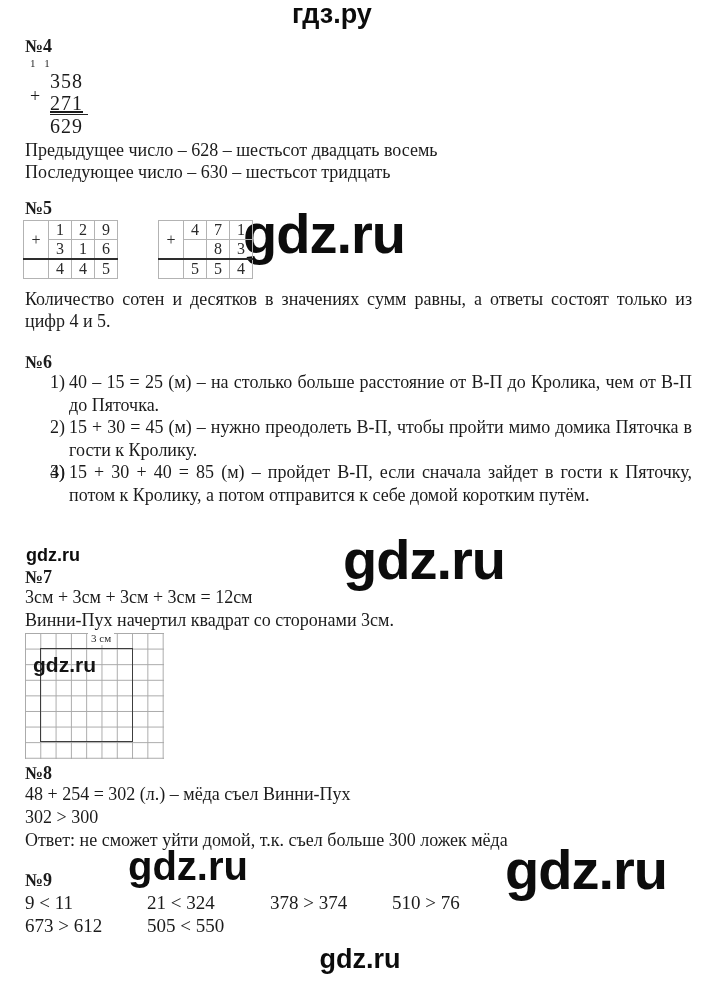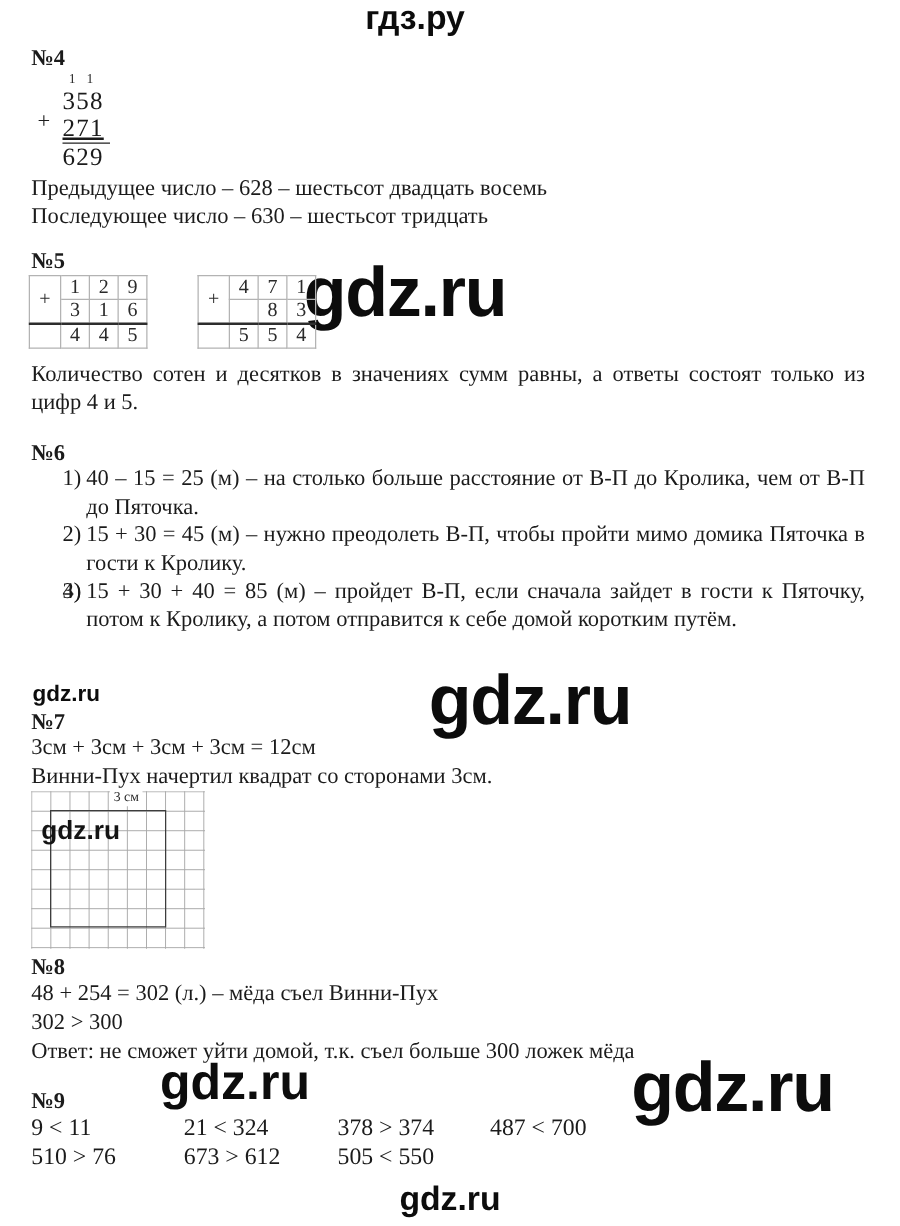--- a/index.html
+++ b/index.html
@@ -17,21 +17,21 @@
   .wm-small7 { top:546px; left:26px;  font-size:18px; font-weight:600; }
   .wm-med8   { top:846px; left:128px; font-size:40px; }
   .wm-big9   { top:842px; left:505px; font-size:56px; letter-spacing:-1px; }
   .wm-grid   { top:20px;  left:8px;   font-size:21px; font-weight:600; position:absolute; font-family:"Liberation Sans",sans-serif; color:#141414; }
   .wm-bottom { top:946px; left:0; width:720px; text-align:center; font-size:27px; }
   
   .ptitle { font-weight:bold; font-size:18px; line-height:18px; }
   .t18 { font-size:18px; line-height:22px; }
   
   .col-add { left:30px; top:57px; }
-  .carries { margin-left:25px; font-size:11px; letter-spacing:3px; line-height:13px; color:#2a2a2a; }
+  .carries { font-size:11px; letter-spacing:3px; line-height:13px; color:#2a2a2a; }
   .add-rows { position:relative; padding-left:20px; font-size:20px; line-height:22px; }
   .plus-sign { position:absolute; left:0; top:15px; font-size:18px; }
   .addnum { width:38px; letter-spacing:1px; }
   .addline { border-bottom:1.6px solid #222;text-decoration:underline; }
   
   .addtbl { border-collapse:collapse; font-size:16px; }
   .addtbl td { border:1px solid #b3b3b3; width:23px; height:19px; text-align:center; vertical-align:middle; padding:0; color:#2a2a2a; }
   .addtbl td.opcell { width:25px; }
   .addtbl tr.sumrow td { border-top:2px solid #2d2d2d; }
   .note { left:25px; top:288px; width:667px; text-align:justify; }
@@ -152,17 +152,16 @@
 <div class="abs ptitle" style="left:25px; top:764px;">№8</div>
 <div class="abs t18" style="left:25px; top:783px;">48 + 254 = 302 (л.) – мёда съел Винни-Пух</div>
 <div class="abs t18" style="left:25px; top:806px;">302 &gt; 300</div>
 <div class="abs t18" style="left:25px; top:829px;">Ответ: не сможет уйти домой, т.к. съел больше 300 ложек мёда</div>
 
 <div class="abs ptitle" style="left:25px; top:871px;">№9</div>
 <div class="abs cmp-grid">
   <span>9 &lt; 11</span>
   <span>21 &lt; 324</span>
   <span>378 &gt; 374</span>
-  <span>487 &lt; 700</span>
   <span>510 &gt; 76</span>
   <span>673 &gt; 612</span>
   <span>505 &lt; 550</span>
 </div>
 
 </body></html>

